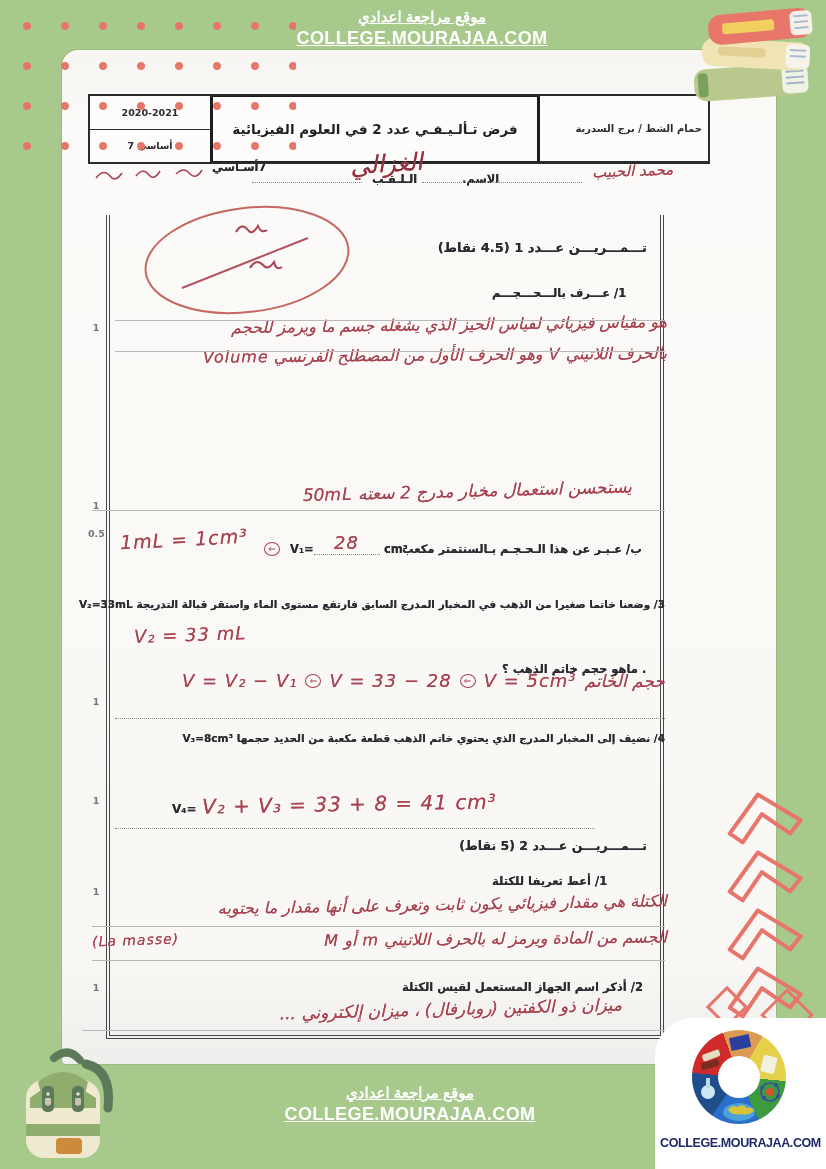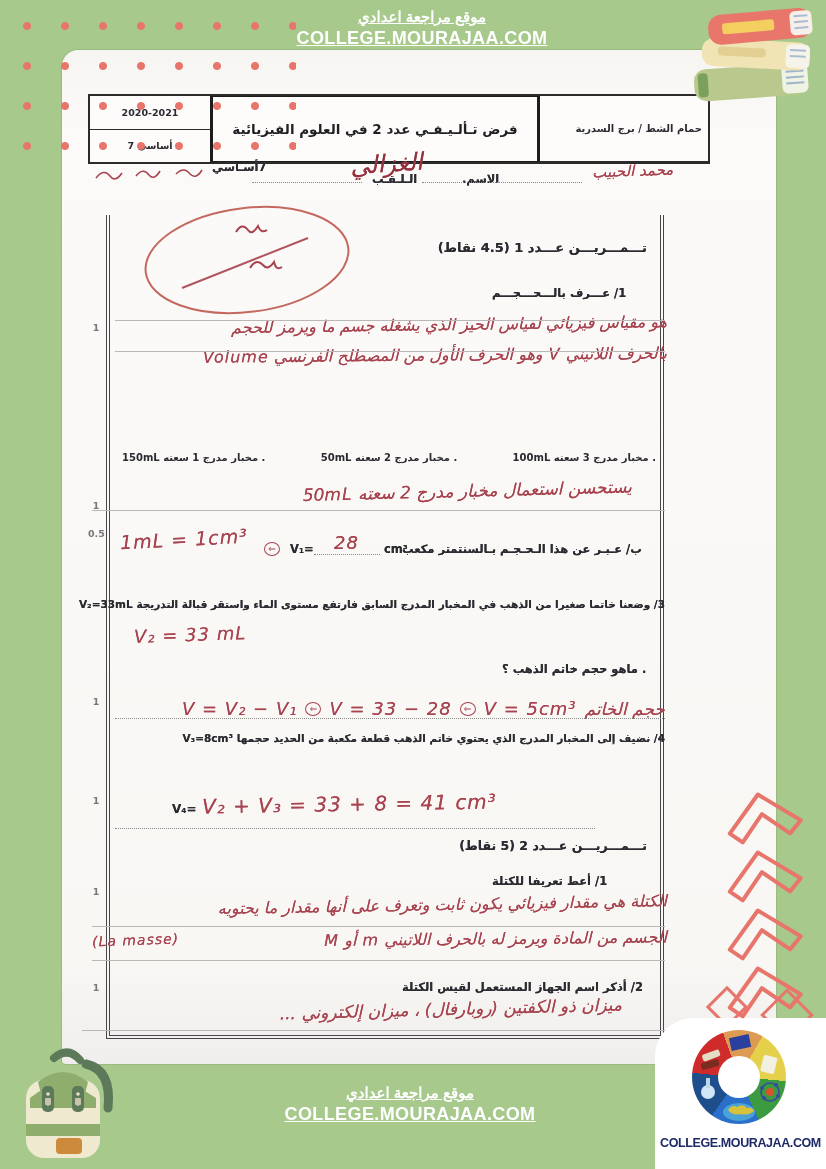--- a/index.html
+++ b/index.html
@@ -163,42 +163,37 @@
 
   <div class="printed rtl" style="left:225px; top:190px; width:360px; font-size:13px;">تـــمـــريـــن عـــدد 1 (4.5 نقاط)</div>
   <div class="printed rtl" style="left:430px; top:236px;">1/ عـــرف بالـــحـــجـــم</div>
 
   <div class="hand rtl" style="left:53px; top:266px; width:552px; font-size:16px; transform:rotate(-0.8deg);">هو مقياس فيزيائي لقياس الحيز الذي يشغله جسم ما ويرمز للحجم</div>
   <div class="baseline" style="left:53px; top:270px; width:550px;"></div>
   <div class="hand rtl" style="left:53px; top:296px; width:552px; font-size:16px; transform:rotate(-0.5deg);">بالحرف اللاتيني V وهو الحرف الأول من المصطلح الفرنسي Volume</div>
   <div class="baseline" style="left:53px; top:301px; width:550px;"></div>
 
 
-  <div class="opts">
-    <span>. مخبار مدرج 1 سعته 150mL</span>
-    <span>. مخبار مدرج 2 سعته 50mL</span>
-    <span>. مخبار مدرج 3 سعته 100mL</span>
-  </div>
 
   <div class="hand rtl" style="left:150px; top:432px; width:420px; font-size:17px; transform:rotate(-1.5deg);">يستحسن استعمال مخبار مدرج 2 سعته 50mL</div>
   <div class="baseline" style="left:30px; top:460px; width:573px;"></div>
 
   <div class="printed rtl" style="left:340px; top:492px;">ب/ عـبـر عن هذا الـحـجـم بـالسنتمتر مكعب</div>
   <div class="printed" style="left:228px; top:492px;">V₁=</div>
   <div class="dotline" style="left:252px; top:504px; width:66px;"></div>
   <div class="hand" style="left:272px; top:482px; font-size:18px;">28</div>
   <div class="printed" style="left:322px; top:492px;">cm³</div>
   <span class="circ" style="position:absolute; left:202px; top:492px;">⇐</span>
   <div class="hand" style="left:58px; top:478px; font-size:19px; transform:rotate(-3deg);">1mL = 1cm³</div>
 
   <div class="printed rtl" style="left:55px; top:548px; width:548px; font-size:10.5px;padding-left:36px;">3/ وضعنا خاتما صغيرا من الذهب في المخبار المدرج السابق فارتفع مستوى الماء واستقر قبالة التدريجة V₂=33mL</div>
   <div class="hand" style="left:72px; top:574px; font-size:18px; transform:rotate(-2deg);">V₂ = 33 mL</div>
   <div class="printed rtl" style="left:440px; top:612px;">. ماهو حجم خاتم الذهب ؟</div>
 
-  <div style="position:absolute; left:120px; top:648px; width:484px; display:flex; align-items:center; gap:8px;">
+  <div style="position:absolute; left:120px; top:620px; width:484px; display:flex; align-items:center; gap:8px;">
     <span class="hand" style="position:static; font-size:18px;">V = V₂ − V₁</span>
     <span class="circ">⇐</span>
     <span class="hand" style="position:static; font-size:18px;">V = 33 − 28</span>
     <span class="circ">⇐</span>
     <span class="hand" style="position:static; font-size:18px;">V = 5cm³</span>
     <span class="hand rtl" style="position:static; font-size:17px; margin-right:auto;">حجم الخاتم</span>
   </div>
   <div class="dotline" style="left:53px; top:668px; width:550px;"></div>
 
   <div class="printed rtl" style="left:55px; top:682px; width:548px; font-size:10.5px;">4/ نضيف إلى المخبار المدرج الذي يحتوي خاتم الذهب قطعة مكعبة من الحديد حجمها V₃=8cm³</div>

